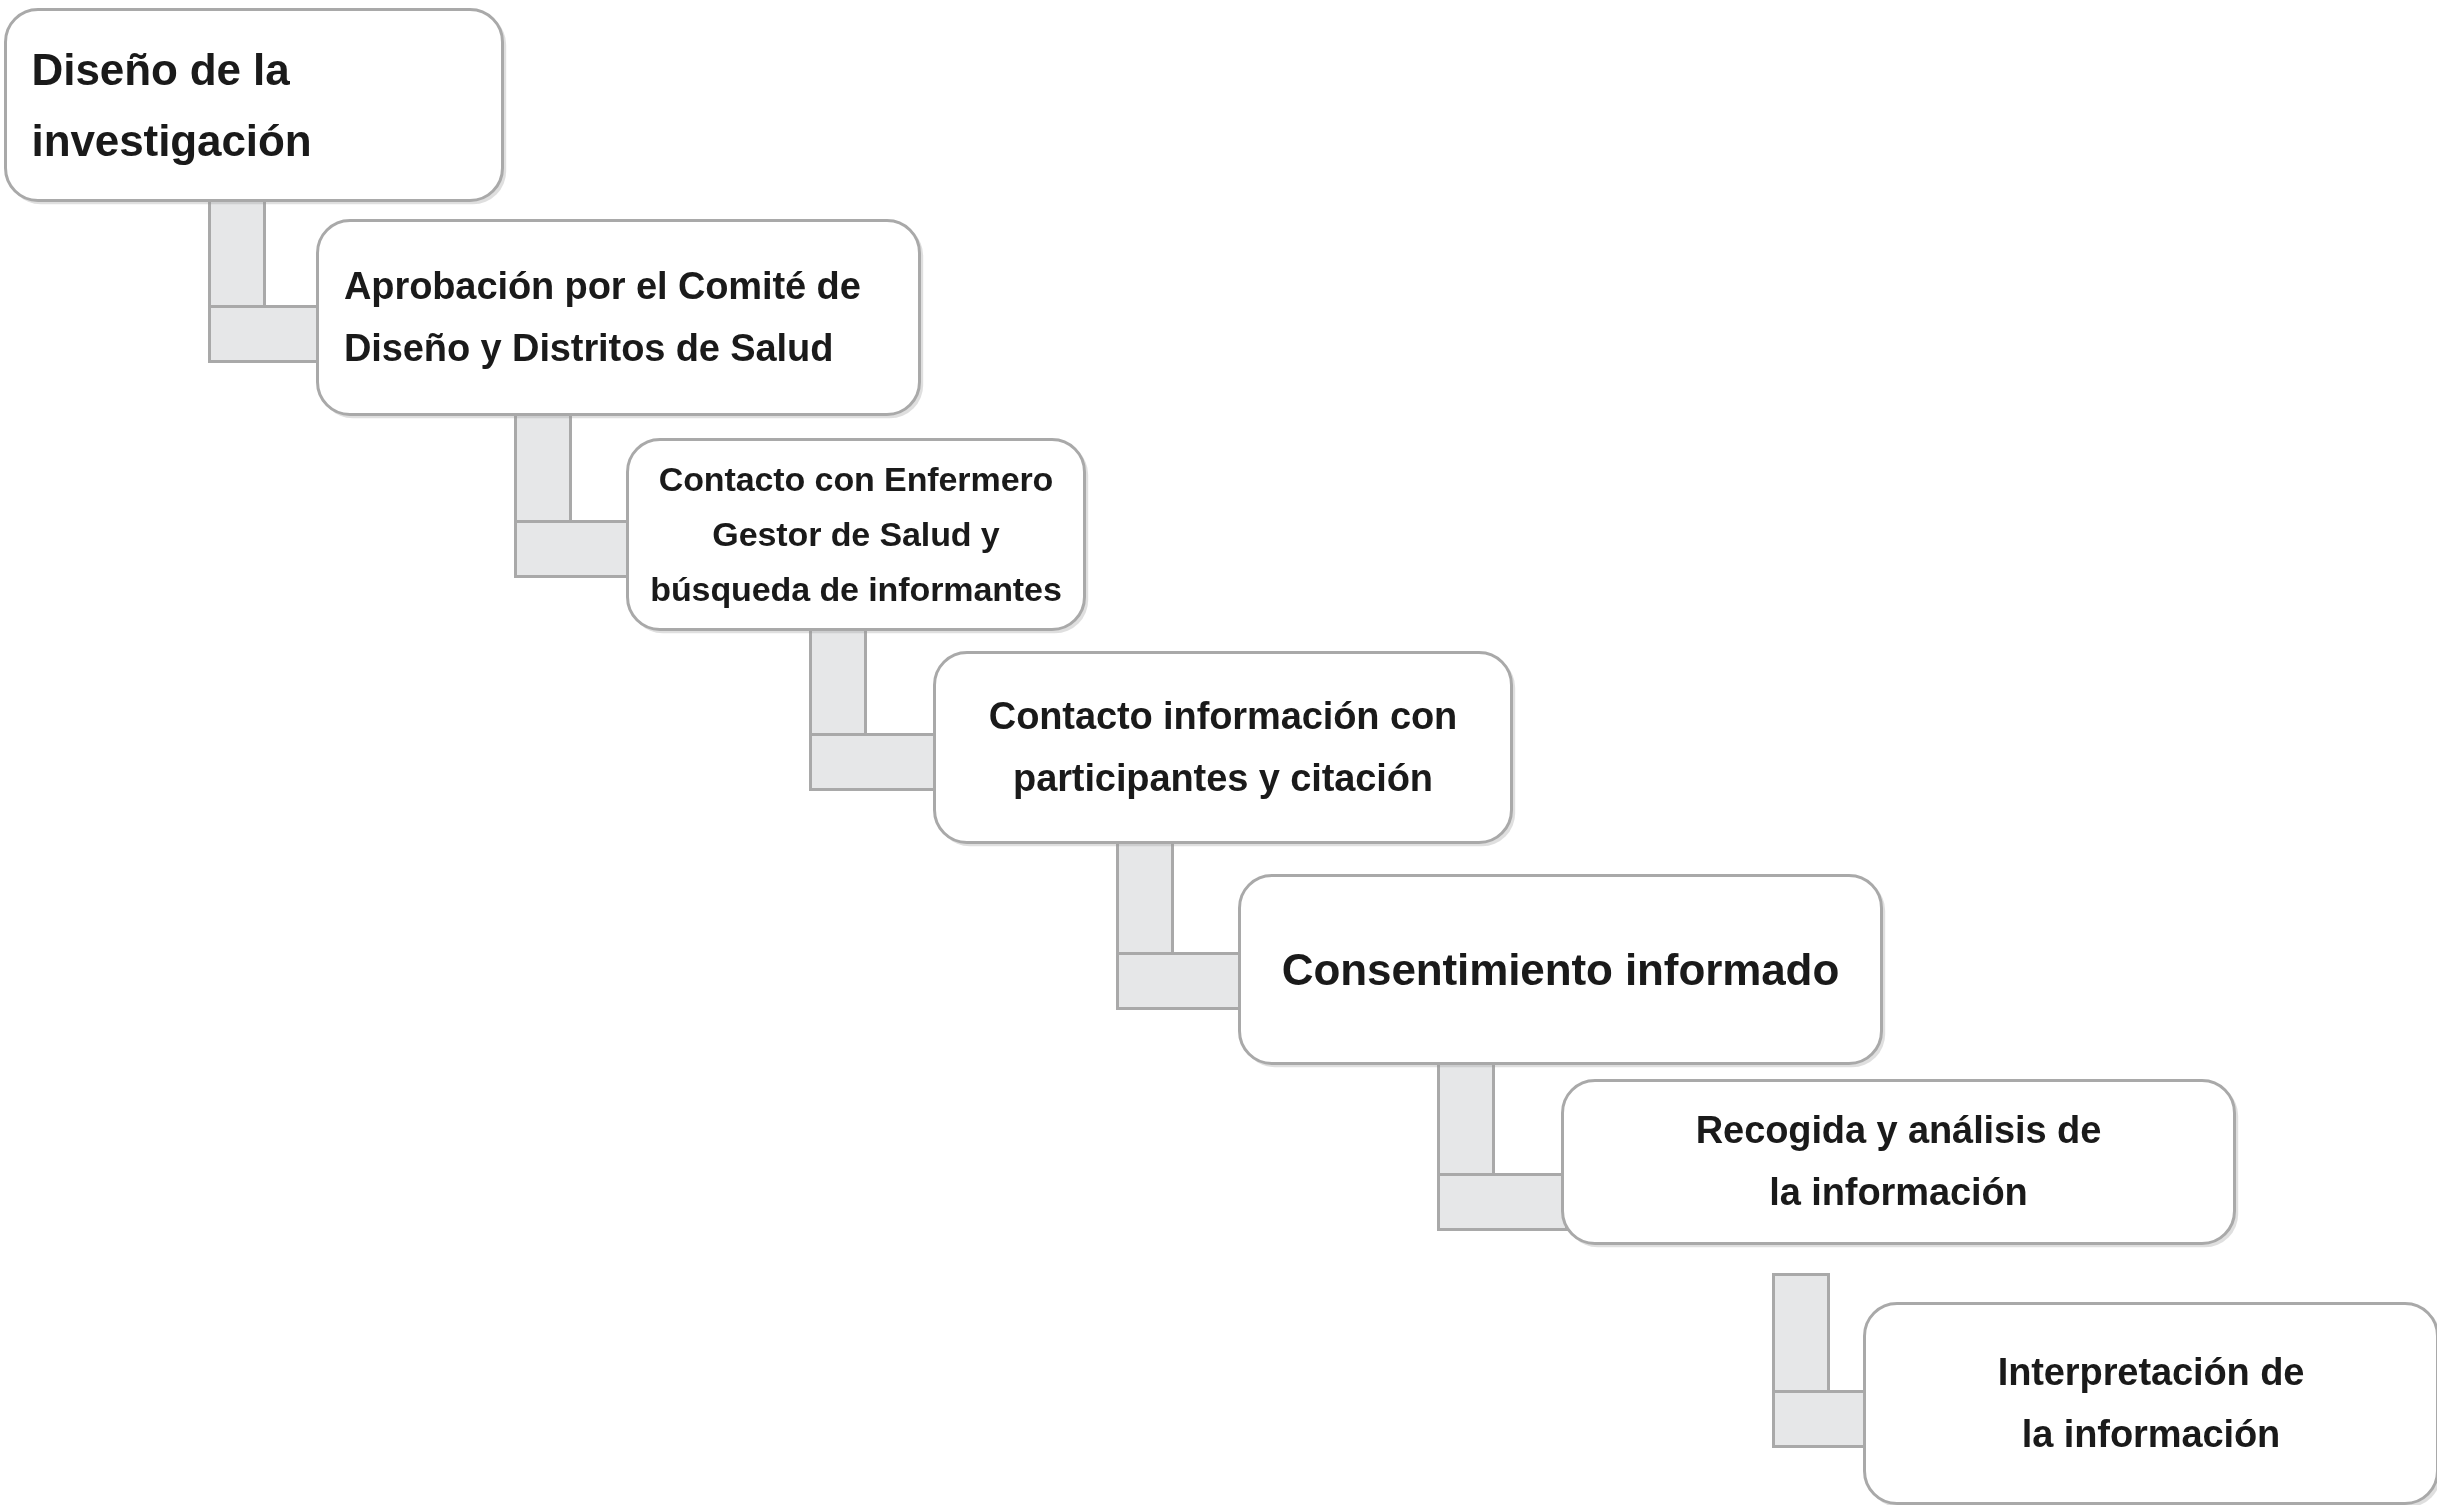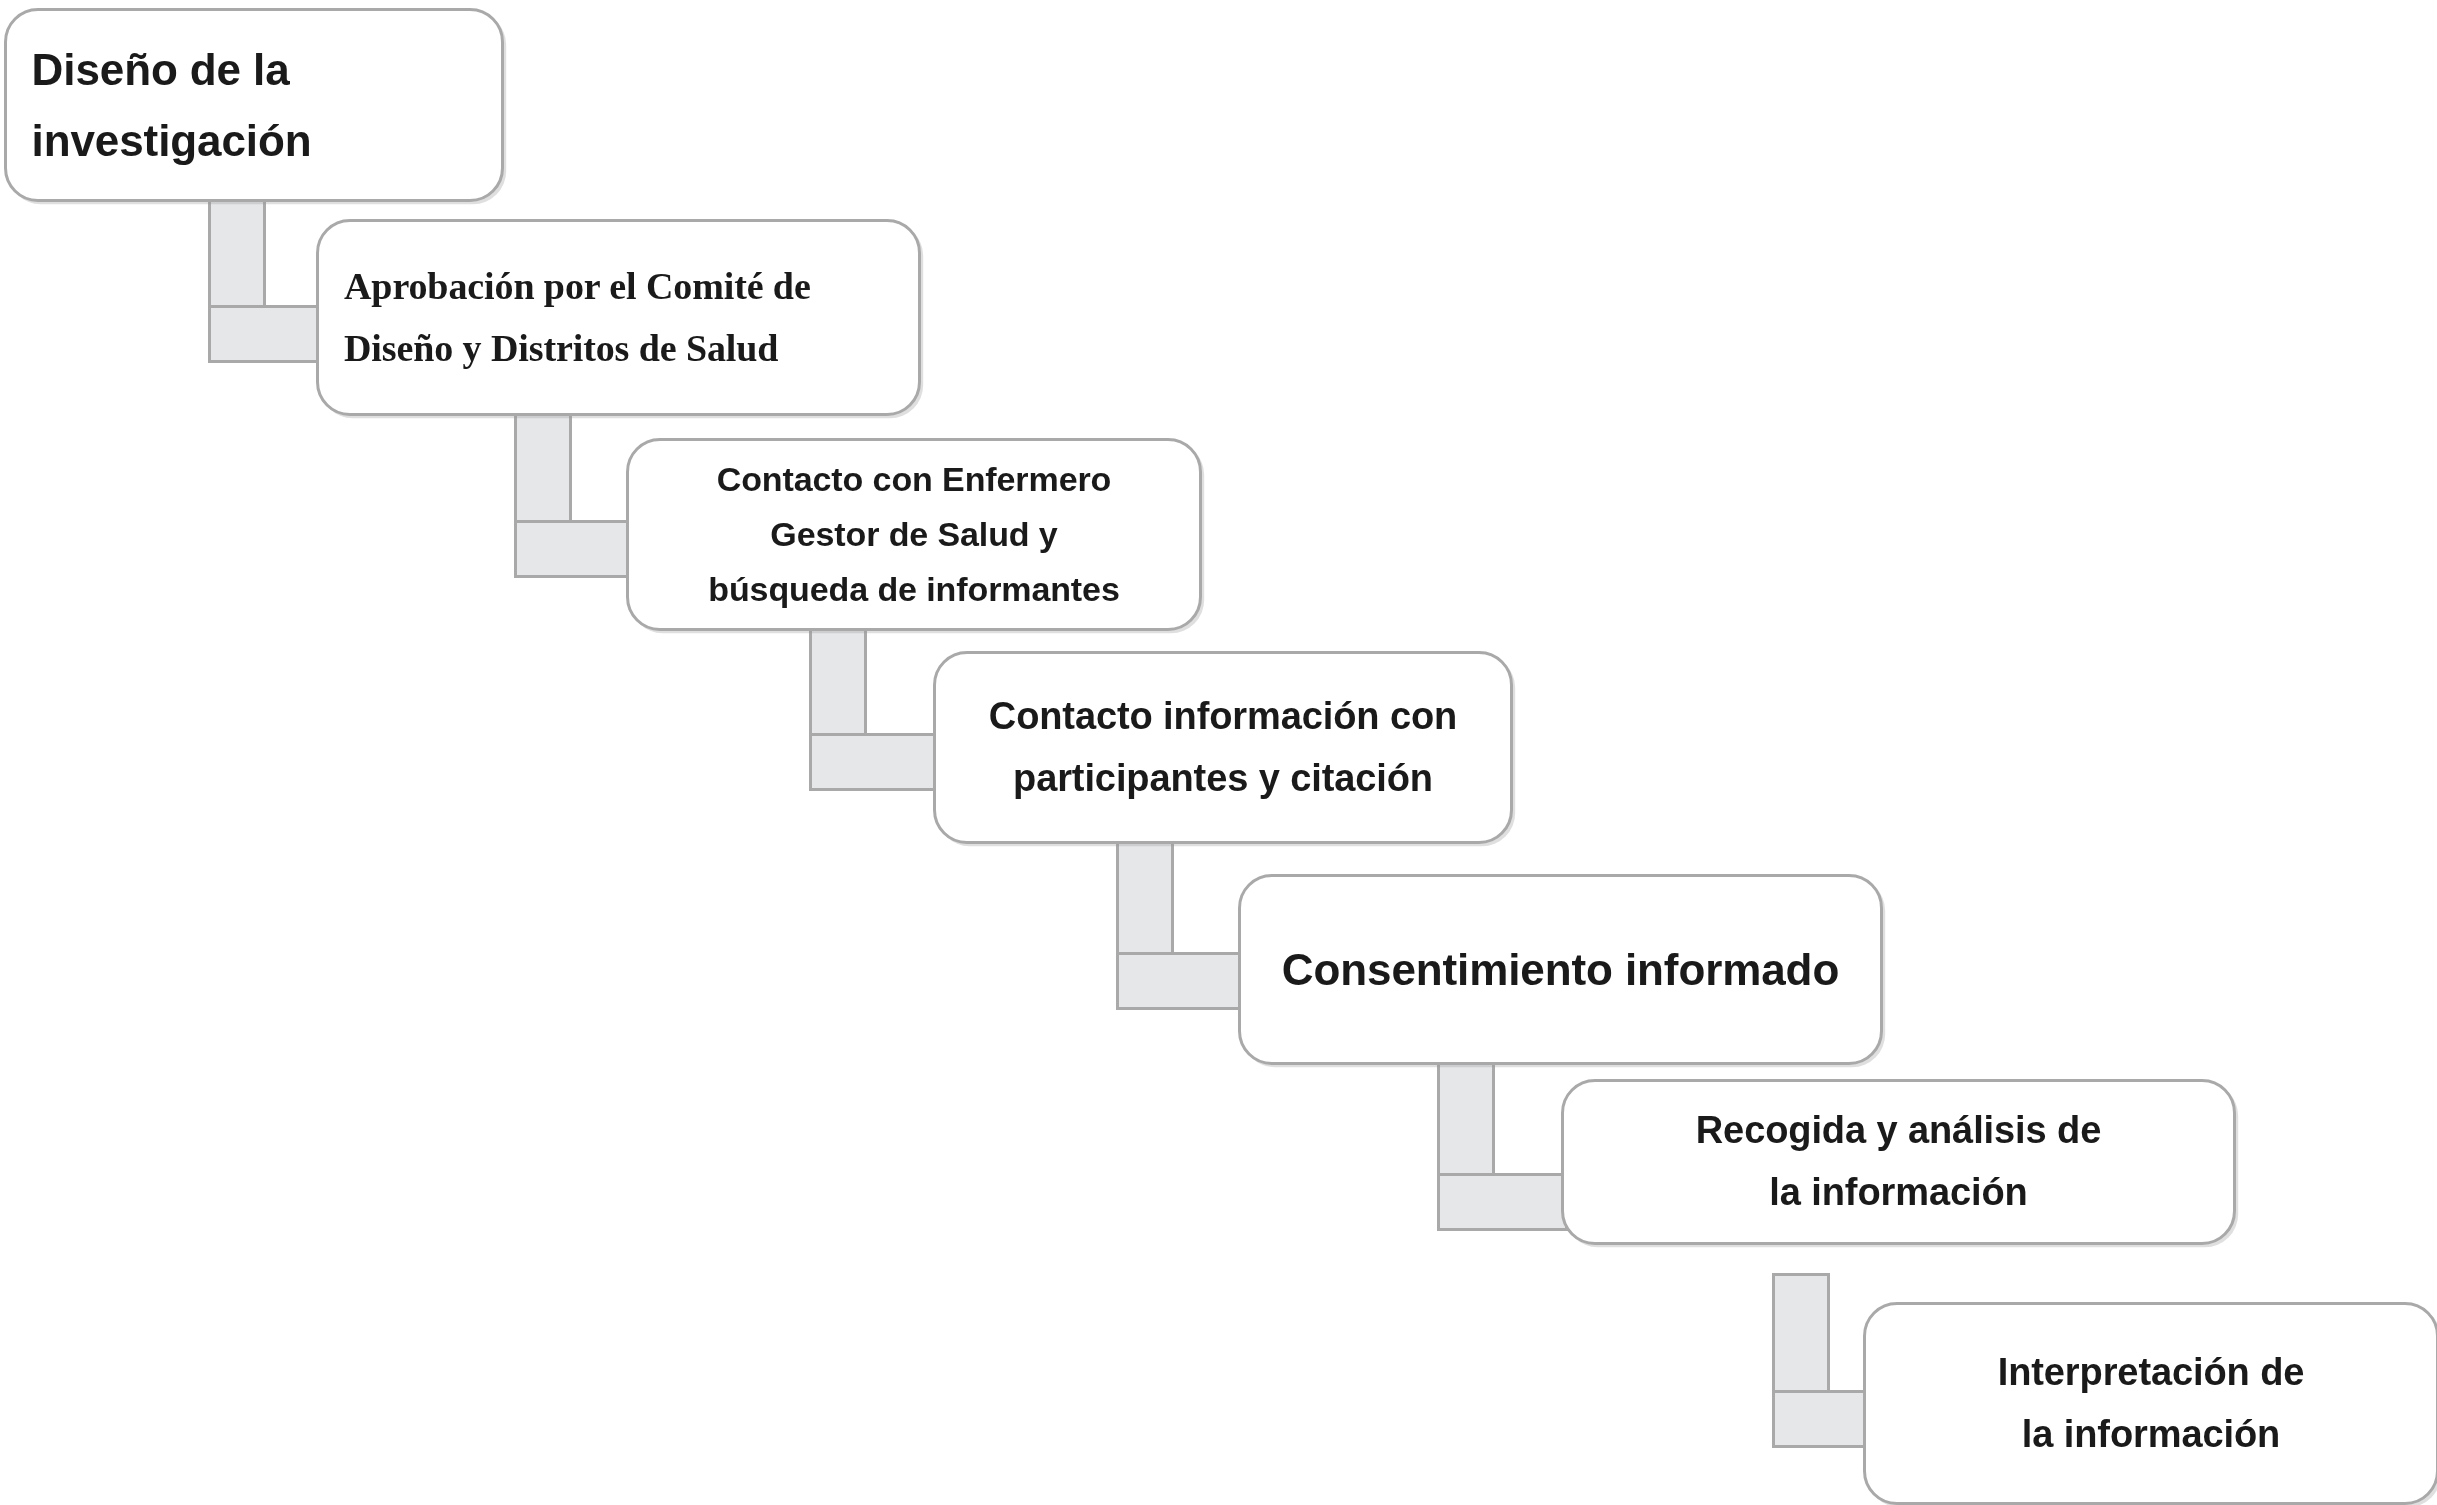--- a/index.html
+++ b/index.html
@@ -97,28 +97,28 @@
   <div class="conn" style="left:1772px; top:1273px; width:98px; height:175px;">
     <div class="vbar" style="width:58px; height:175px;"></div>
     <div class="hbar" style="top:117px; width:98px; height:58px;"></div>
     <div class="seam" style="left:3.6px; top:120px; width:51px; height:51px;"></div>
   </div>
 
   <div class="node left" style="left:3.6px; top:8px; width:500px; height:194px;">
     <div class="label fs-big">Diseño de la investigación</div>
   </div>
 
-  <div class="node left" style="left:316px; top:219px; width:605px; height:197px;font-family:Liberation Serif, serif;">
+  <div class="node left" style="left:316px; top:219px; width:605px; height:197px;">
     <div class="label fs-mid">
       <div>Aprobación por el Comité de</div>
       <div>Diseño y Distritos de Salud</div>
     </div>
   </div>
 
-  <div class="node center" style="left:626px; top:438px; width:576px; height:193px;">
+  <div class="node center" style="left:626px; top:438px; width:460px; height:193px;">
     <div class="label fs-small">
       <div>Contacto con Enfermero</div>
       <div>Gestor de Salud y</div>
       <div>búsqueda de informantes</div>
     </div>
   </div>
 
   <div class="node center" style="left:933px; top:651px; width:580px; height:193px;">
     <div class="label fs-mid">
       <div>Contacto información con</div>

